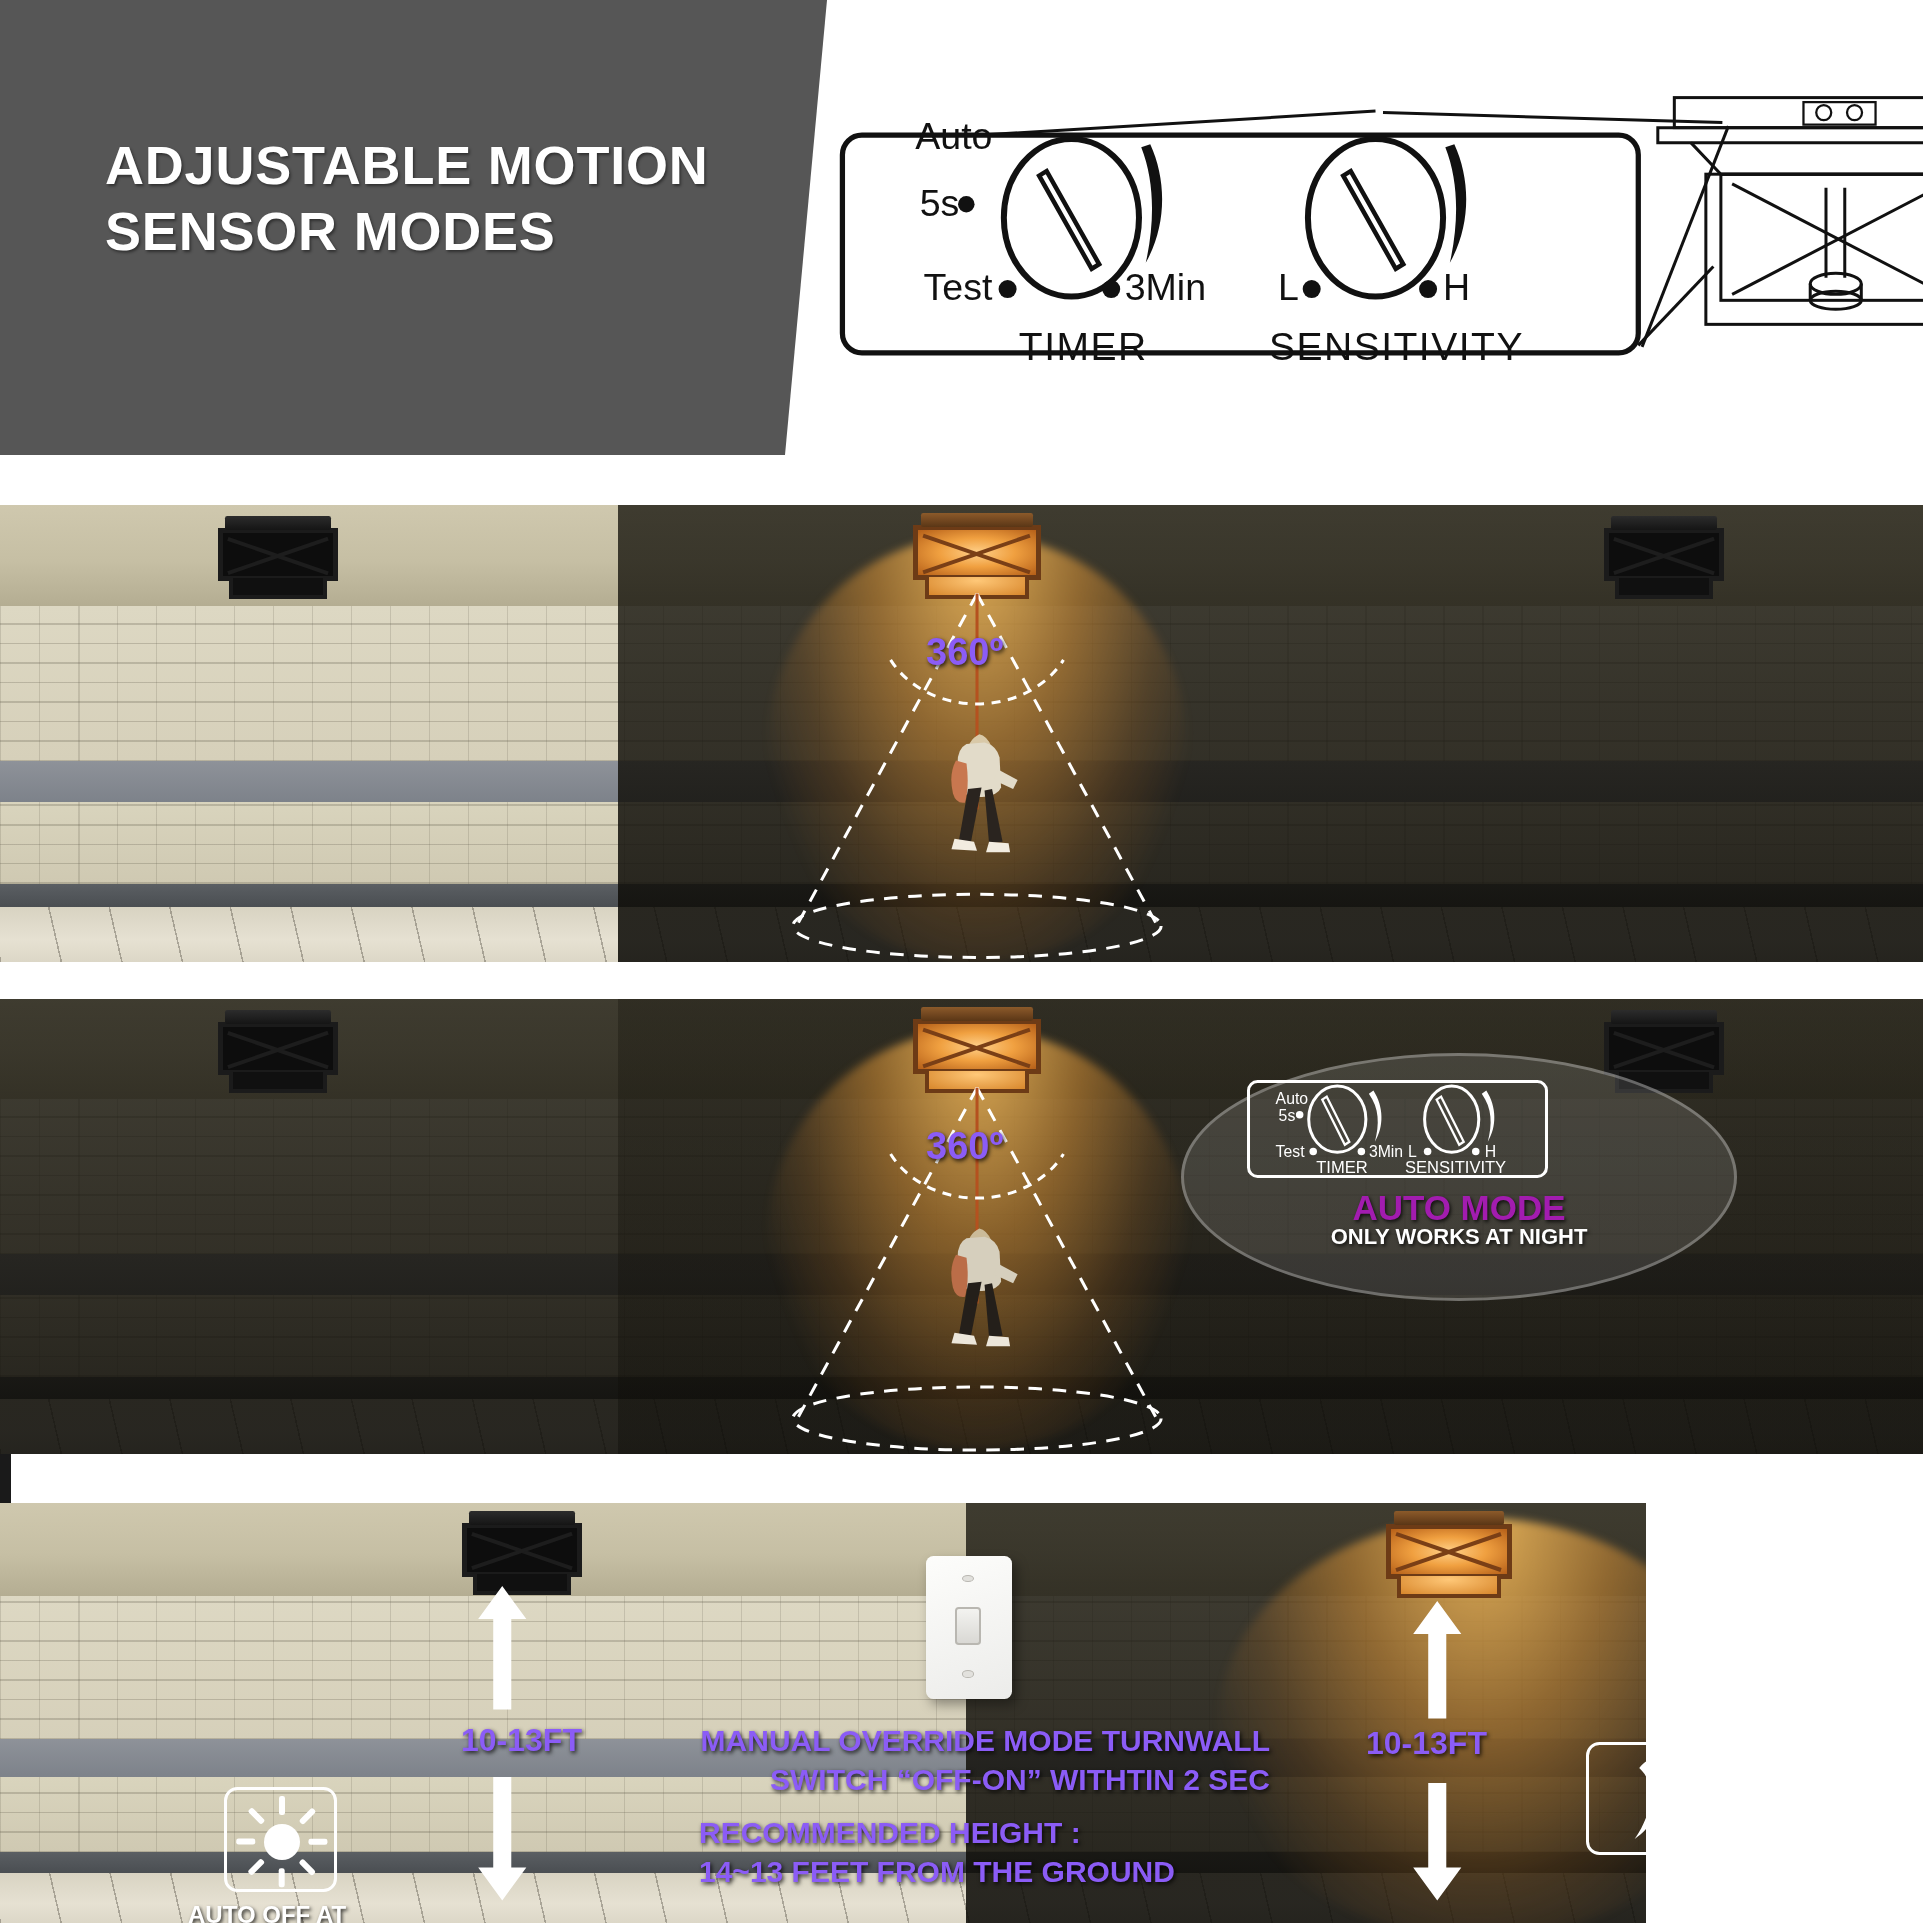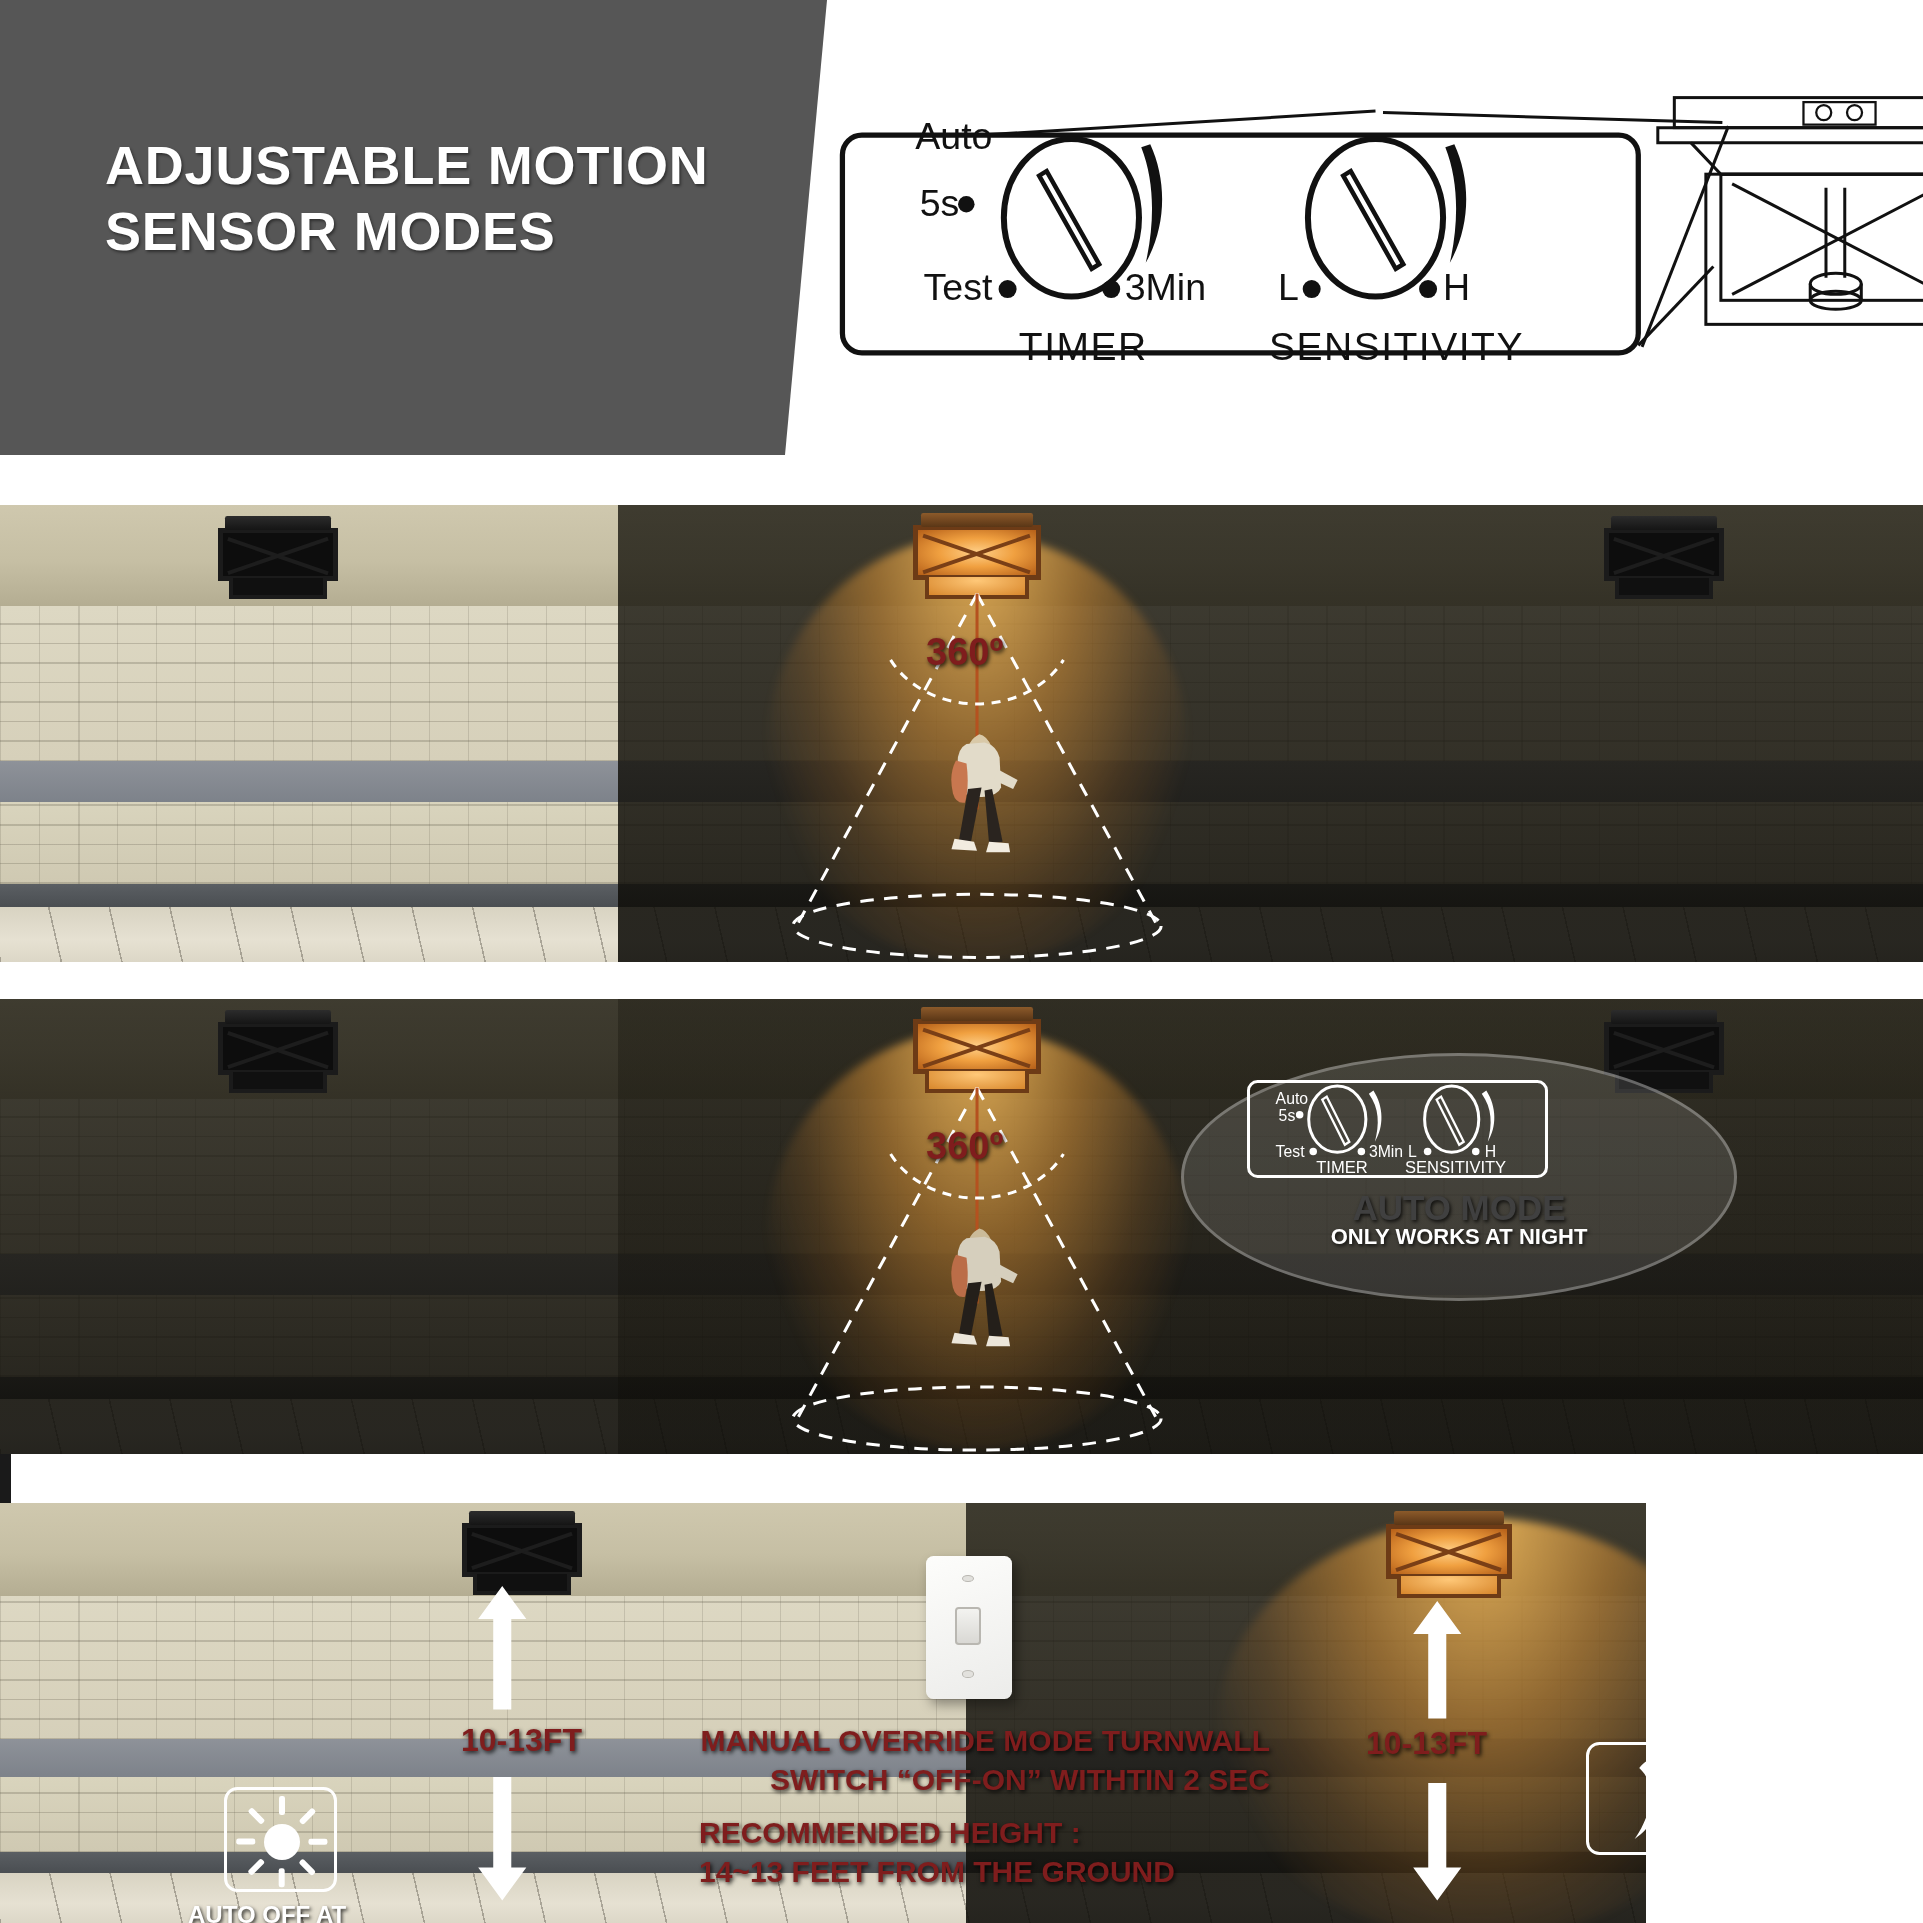--- a/index.html
+++ b/index.html
@@ -68,30 +68,30 @@
   .lamp .xa,.lamp .xb { position:absolute; left:2%; top:48%; width:96%; height:9%;
     background:#1d1d1d; }
   .lamp .xa { transform:rotate(19deg); } .lamp .xb { transform:rotate(-19deg); }
   .lamp.on .body { background:radial-gradient(ellipse at 50% 50%, #ffd089 0%, #f0a040 45%, #b55f18 100%);
     border-color:#6d3b16; }
   .lamp.on .skirt { background:radial-gradient(ellipse at 50% 20%, #ffc878 0%, #d8872c 100%);
     border-color:#6d3b16; }
   .lamp.on .cap { background:linear-gradient(180deg,#8c5a2a,#5a3616); }
   .lamp.on .xa,.lamp.on .xb { background:#7a3f16; }
   .oval { position:absolute; border:3px solid #fff; border-radius:50%; }
-  .mode-title { position:absolute; width:100%; text-align:center; color:#404040;
+  .mode-title { position:absolute; width:100%; text-align:center; color:#a21caf;
     font-weight:bold; text-shadow:1.5px 1.5px 3.8px rgba(0,0,0,.75); }
   .mode-sub { position:absolute; width:100%; text-align:center; color:#fff;
     font-weight:bold; text-shadow:1.5px 1.5px 3.8px rgba(0,0,0,.75); }
 
   .icon-frame { position:absolute; border:3.8px solid #fff; border-radius:13.5px; }
   .icon-cap { position:absolute; color:#fff; font-weight:bold; line-height:1.22;
     text-align:center; text-shadow:1.5px 1.5px 3.8px rgba(0,0,0,.8); }
 
-  .ovl-text { position:absolute; color:#7f1d1d; font-weight:bold;
+  .ovl-text { position:absolute; color:#8b5cf6; font-weight:bold;
     text-shadow:1.5px 1.5px 4.5px rgba(0,0,0,.8); }
 
   
   .sun { position:absolute; }
   .sun .disc { position:absolute; left:31%; top:31%; width:38%; height:38%;
     background:#fff; border-radius:50%; }
   .sun .ray { position:absolute; left:47%; top:2%; width:6%; height:20%;
     background:#fff; border-radius:2.3px; transform-origin:50% 240%; }
 
   

